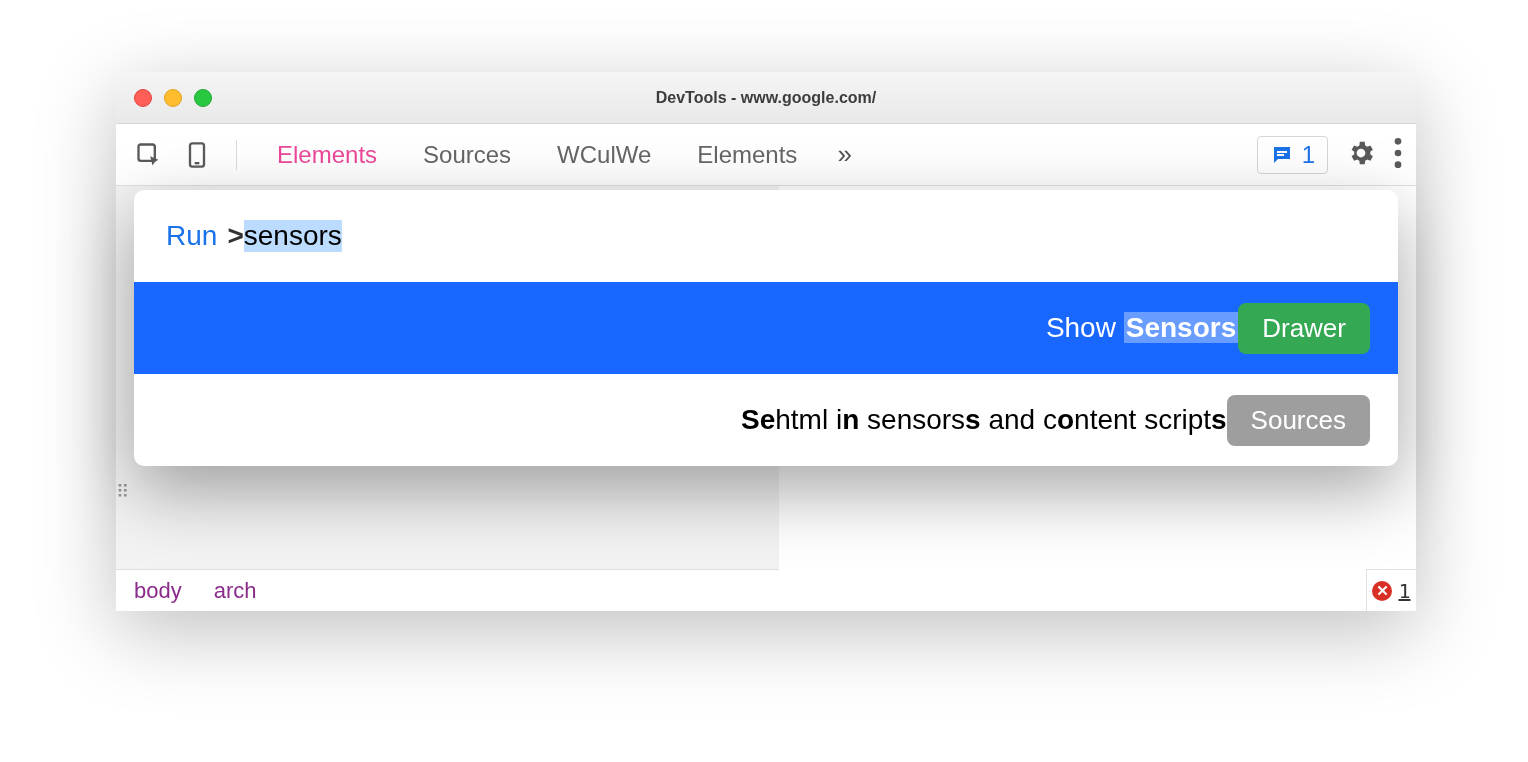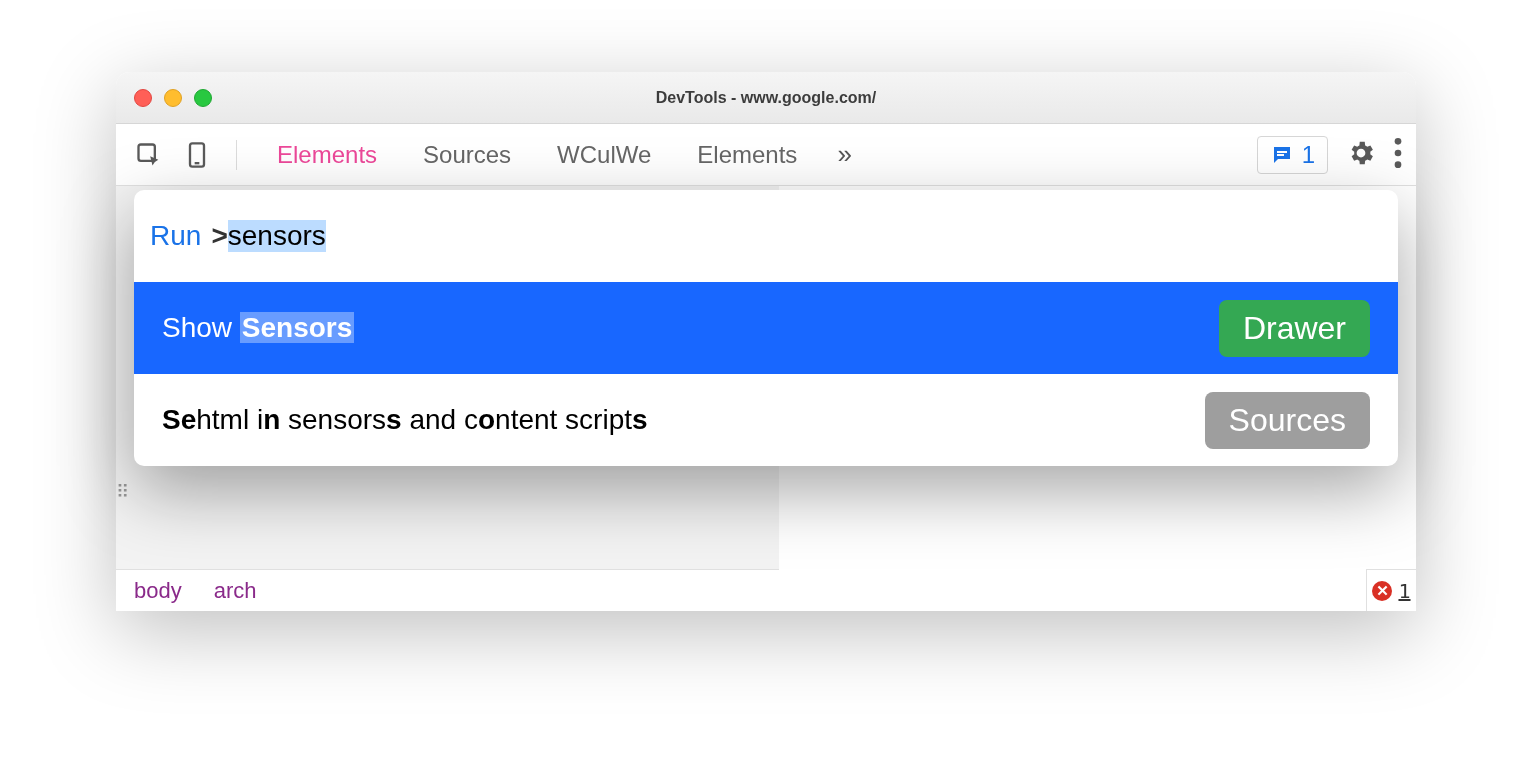--- a/index.html
+++ b/index.html
@@ -162,39 +162,39 @@
     left: 134px; top: 190px;
     width: 1264px;
     background:#fff;
     border-radius: 10px;
     box-shadow: 0 25px 70px rgba(0,0,0,.35);
     overflow:hidden;
   }
   .pal-input {
     height: 92px;
     display:flex; align-items:center;
-    padding: 0 16px;
+    padding: 0 32px;
     font-size: 28px;
   }
   .pal-run { color:#1a73e8; margin-right: 10px; }
   .pal-gt { color:#333; font-weight:600; }
   .hl { background:#bcdcff; }
   .pal-item {
-    display:flex; align-items:center; justify-content:space-between;
+    display:flex; align-items:center; justify-content:flex-end;
     height: 92px;
     padding: 0 28px;
     font-size: 28px;
   }
   .pal-item.selected { background:#1867ff; color:#fff; }
   .bold { font-weight:700; }
   .pal-item .hl2 { background: rgba(255,255,255,0.35); padding:0 2px; }
   .badge {
     border-radius: 8px;
     padding: 10px 24px;
-    font-size: 32px;
+    font-size: 26px;
     color:#fff;
   }
   .badge-green { background:#34a853; }
   .badge-gray  { background:#9e9e9e; }
 </style>
 </head>
 <body>
 
 <div class="canvas">
   <div class="window">

